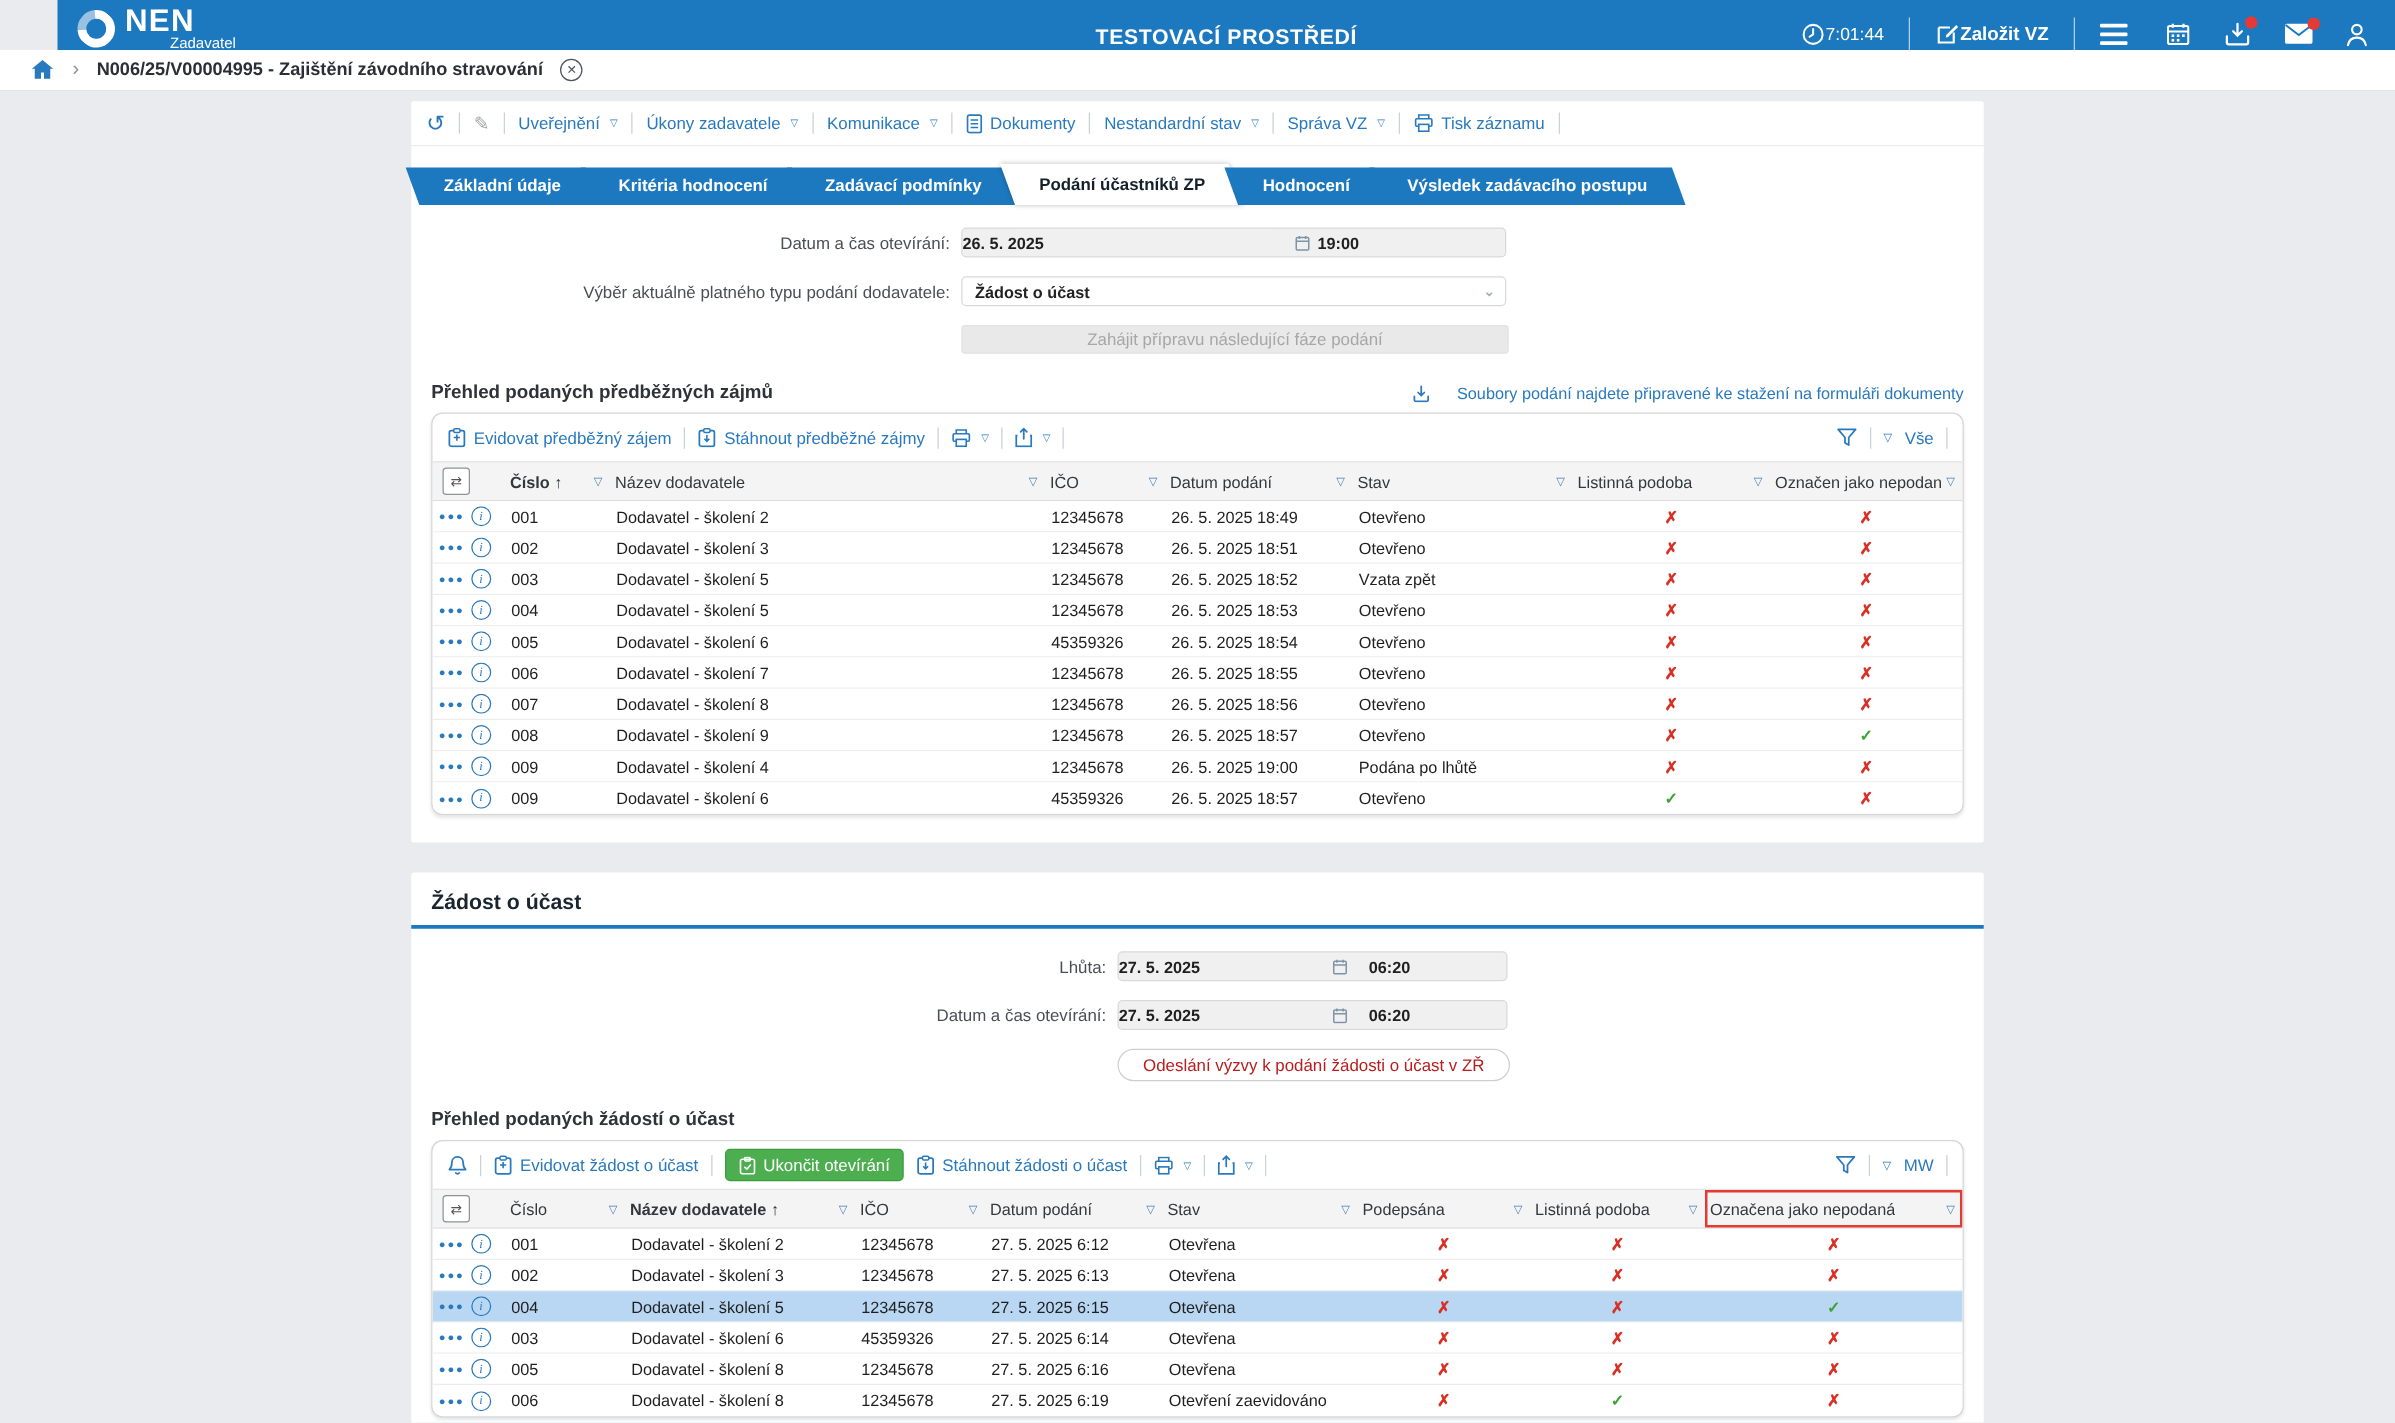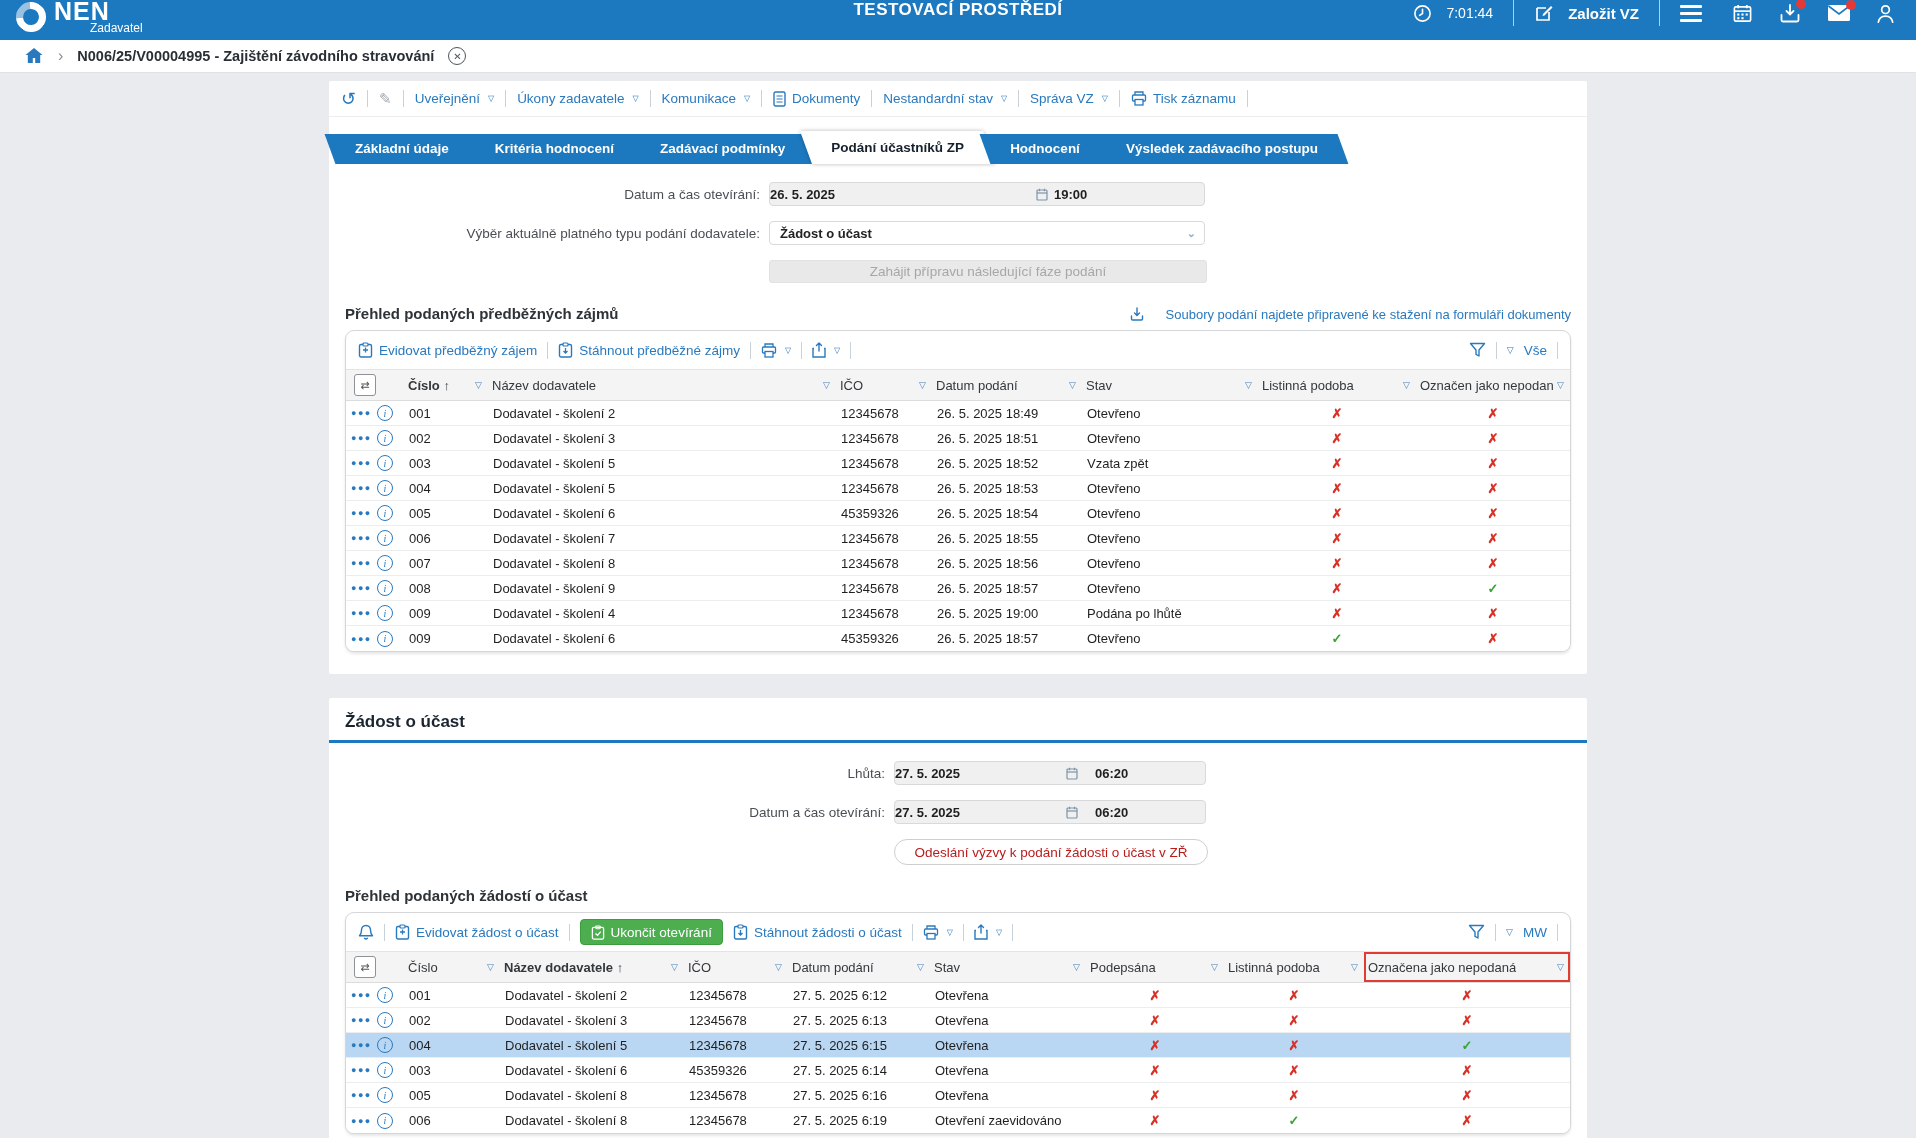--- a/index.html
+++ b/index.html
@@ -1,27 +1,27 @@
 <!DOCTYPE html>
 <html><head>
 <meta charset="utf-8">
 <style>
   * { box-sizing: border-box; margin: 0; padding: 0; }
   html,body { width:1916px; height:1138px; overflow:hidden; }
   body { background:#e9ebee; font-family:"Liberation Sans", sans-serif; color:#222; }
 
   
-  .topbar { height:40px; background:#1d79bf; display:flex; align-items:flex-start; position:relative; color:#fff; }
+  .topbar { height:40px; background:#1d79bf; display:flex; align-items:flex-end; position:relative; color:#fff;margin-left:46px; }
   .nen-wrap { display:flex; align-items:center; margin-left:16px; gap:8px; }
   .logo-ring { width:30px; height:30px; border-radius:50%; border:7px solid #fff; border-left-color:rgba(255,255,255,.55); transform:rotate(40deg); }
   .nen-text .nen { font-size:25px; font-weight:bold; letter-spacing:1px; line-height:22px; }
   .nen-text .sub { font-size:12px; margin-left:36px; line-height:12px; }
   .env-title { position:absolute; left:50%; transform:translateX(-50%); font-weight:bold; font-size:17px; letter-spacing:.5px; }
   .topbar-right { margin-left:auto; display:flex; align-items:center; gap:20px; margin-right:20px; }
-  .tb-item { display:flex; align-items:center; gap:14px; font-size:14px; }
+  .tb-item { display:flex; align-items:center; gap:0; font-size:14px; }
   .tb-sep { width:1px; height:26px; background:rgba(255,255,255,.65); }
   .bold15 { font-weight:bold; font-size:15px; }
   .burger { display:flex; flex-direction:column; gap:4px; cursor:pointer; }
   .burger i { display:block; width:22px; height:3px; background:#fff; border-radius:1px; }
   .badge-wrap { position:relative; }
   .badge-dot { position:absolute; top:-4px; right:-5px; width:10px; height:10px; background:#e53935; border-radius:50%; }
 
   
   .breadcrumb { height:33px; background:#fff; border-bottom:1px solid #dfe3e6; display:flex; align-items:center; padding-left:24px; gap:14px; }
   .bc-chev { color:#8a9097; font-size:16px; }
@@ -61,21 +61,21 @@
   .time-part { width:150px; }
   .w312 .time-part { width:110px; }
   .select-box { height:24px; width:436px; background:#fff; border:1px solid #d9d9d9; border-radius:4px; display:flex; align-items:center; font-weight:bold; font-size:13px; padding:0 8px 0 10px; }
   .select-box .chev { margin-left:auto; color:#9ab0c4; font-size:11px; }
   .btn-disabled { margin-left:440px; width:438px; height:23px; background:#e9e9e9; border:1px solid #e2e2e2; border-radius:3px; color:#a7a7a7; font-size:13.5px; display:flex; align-items:center; justify-content:center; }
   .btn-outline { margin-left:565px; width:314px; height:26px; background:#fff; border:1px solid #cfcfcf; border-radius:13px; color:#b91c1c; font-size:13.5px; display:flex; align-items:center; justify-content:center; cursor:pointer; }
 
   
   .sect-row { display:flex; align-items:flex-end; justify-content:space-between; margin:22px 16px 0; }
   .sect-title { font-size:15px; font-weight:bold; color:#2e3338; }
-  .files-link { display:flex; align-items:flex-start; gap:22px; color:#2979be; font-size:13px; cursor:pointer; }
+  .files-link { display:flex; align-items:flex-end; gap:22px; color:#2979be; font-size:13px; cursor:pointer; }
   .h2-title { font-size:17px; font-weight:bold; color:#1b2530; padding:14px 16px 8px; }
   .h2-rule { border-bottom:3px solid #1d79bf; }
 
   
   .table-card { margin:8px 16px 0; border:1px solid #d4d6d8; border-radius:9px; box-shadow:0 2px 3px rgba(0,0,0,.10); overflow:hidden; background:#fff; }
   .table-toolbar { height:38px; display:flex; align-items:center; padding:0 12px; gap:10px; font-size:13.5px; color:#2979be; }
   .tt-link { display:flex; align-items:center; gap:6px; cursor:pointer; white-space:nowrap; }
   .btn-green { background:#4cae4f; border:1px solid #3d9c40; color:#fff; height:26px; border-radius:4px; display:flex; align-items:center; gap:6px; padding:0 10px; font-size:13.5px; cursor:pointer; }
   .spacer { flex:1; }
   .scope-caret { font-size:9px; color:#2979be; }

